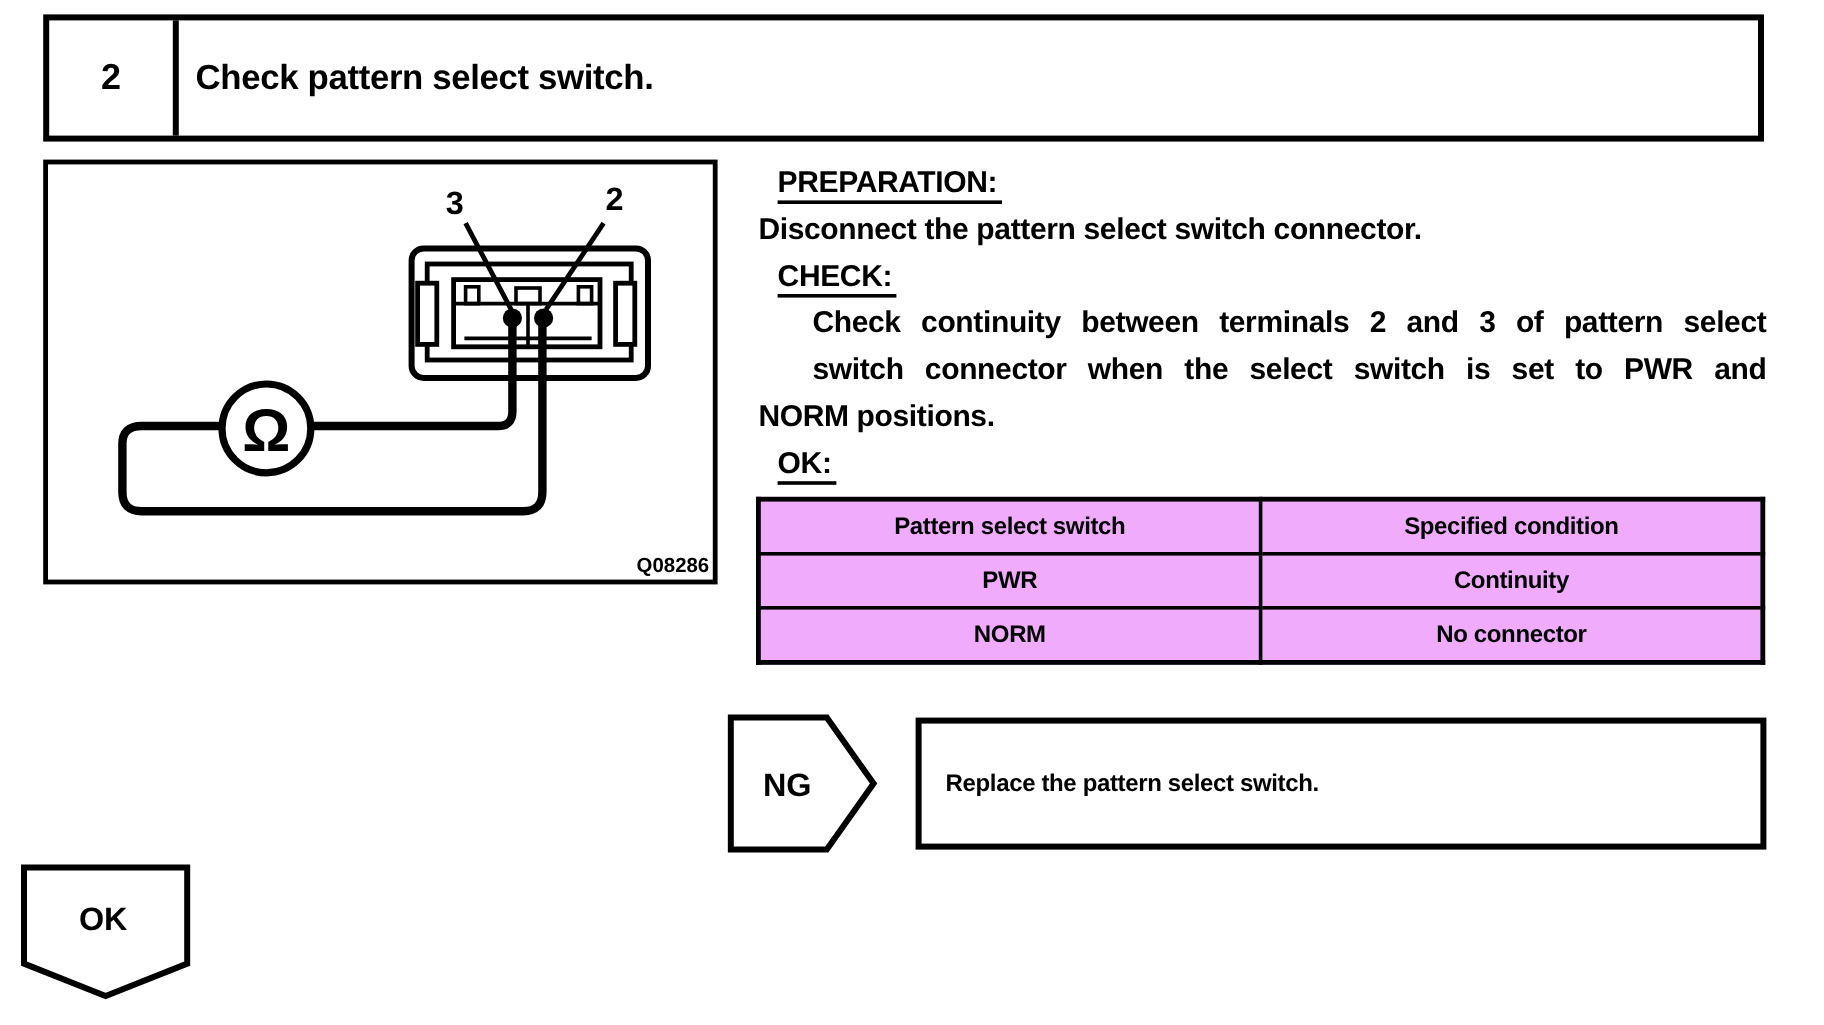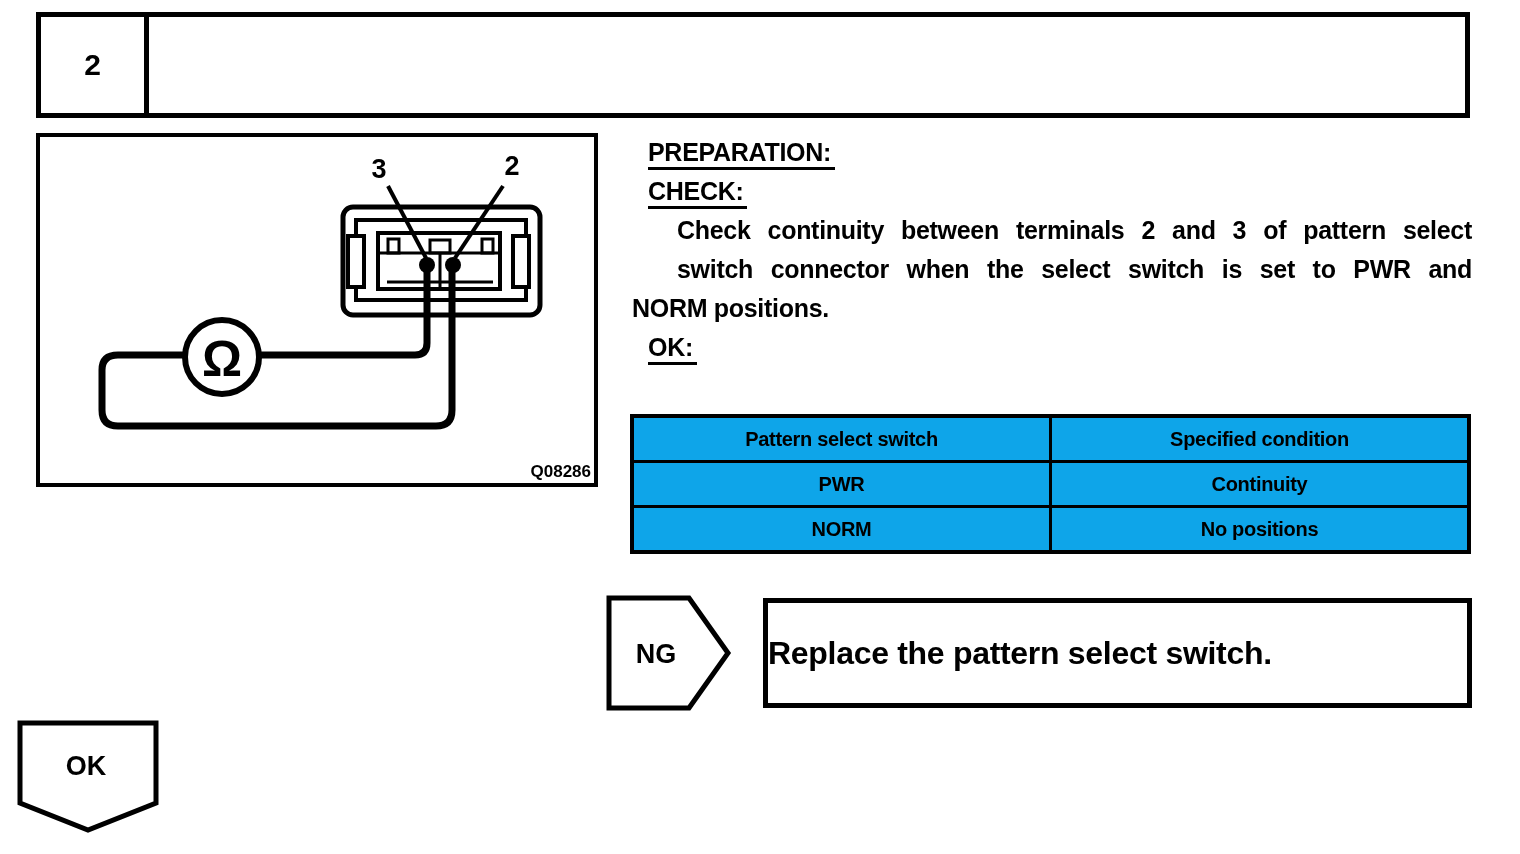--- a/index.html
+++ b/index.html
@@ -30,45 +30,46 @@
   .instructions{
     position:absolute;left:632px;top:133px;width:840px;
     font-size:25px;font-weight:bold;letter-spacing:-0.3px;line-height:39px;
   }
   .instr-line{height:39px;white-space:nowrap;}
   .instr-heading span{border-bottom:3px solid #000;padding-bottom:1px;padding-right:4px;margin-left:16px;}
   .just{white-space:normal;text-align:justify;text-align-last:justify;margin-left:45px;}
   
   .result-table{
     position:absolute;left:630px;top:414px;width:841px;
-    border-collapse:collapse;table-layout:fixed;background:#0ea5e9;
+    border-collapse:collapse;table-layout:fixed;background:#f0abfc;
     border:4px solid #000;
   }
   .result-table th,.result-table td{
     border:3px solid #000;height:42px;text-align:center;vertical-align:middle;
     font-size:20px;font-weight:bold;letter-spacing:-0.3px;padding:0;
   }
   
   .ng-arrow{position:absolute;left:606px;top:595px;}
   .ng-action{
     position:absolute;left:763px;top:598px;width:709px;height:110px;
     border:5px solid #000;box-sizing:border-box;display:flex;align-items:center;
-    font-size:32px;font-weight:bold;letter-spacing:-0.3px;background:#fff;text-align:center;
+    padding-left:20px;font-size:20px;font-weight:bold;letter-spacing:-0.3px;background:#fff;text-align:center;
   }
   
   .ok-arrow{position:absolute;left:16px;top:718px;}
   .svg-label{font-family:"Liberation Sans",sans-serif;font-weight:bold;}
 </style>
 </head>
 <body>
 
 <div id="page">
 
   <div class="step-header">
     <div class="step-number">2</div>
+    <div class="step-title">Check pattern select switch.</div>
   </div>
 
   <div class="figure-box">
     <svg width="554" height="346" viewBox="40 137 554 346">
 
       <rect x="343" y="207" width="197" height="108" rx="10" fill="#fff" stroke="#000" stroke-width="5"></rect>
       <rect x="356" y="220" width="170" height="80" fill="#fff" stroke="#000" stroke-width="4"></rect>
       <rect x="348" y="236" width="16" height="51" fill="#fff" stroke="#000" stroke-width="4"></rect>
       <rect x="513" y="236" width="16" height="51" fill="#fff" stroke="#000" stroke-width="4"></rect>
       <rect x="378" y="233" width="122" height="56" fill="#fff" stroke="#000" stroke-width="4"></rect>
@@ -92,20 +93,21 @@
 
       <circle cx="222" cy="357" r="37" fill="#fff" stroke="#000" stroke-width="6"></circle>
       <text class="svg-label" x="222" y="376" font-size="50" text-anchor="middle">Ω</text>
 
       <text class="svg-label" x="591" y="477" font-size="17" text-anchor="end">Q08286</text>
     </svg>
   </div>
 
   <div class="instructions">
     <div class="instr-line instr-heading"><span>PREPARATION:</span></div>
+    <div class="instr-line">Disconnect the pattern select switch connector.</div>
     <div class="instr-line instr-heading"><span>CHECK:</span></div>
     <div class="instr-line just">Check continuity between terminals 2 and 3 of pattern select</div>
     <div class="instr-line just">switch connector when the select switch is set to PWR and</div>
     <div class="instr-line">NORM positions.</div>
     <div class="instr-line instr-heading"><span>OK:</span></div>
   </div>
 
   <table class="result-table">
     <colgroup>
         <col style="width:50%">
@@ -115,21 +117,21 @@
         <tr>
       <th>Pattern select switch</th>
       <th>Specified condition</th>
     </tr>
     <tr>
       <td>PWR</td>
       <td>Continuity</td>
     </tr>
     <tr>
       <td>NORM</td>
-      <td>No positions</td>
+      <td>No connector</td>
     </tr>
   </tbody>
     </table>
 
   <div class="ng-arrow">
     <svg width="130" height="118" viewBox="0 0 130 118">
       <polygon points="3,3 83,3 122,58 83,113 3,113" fill="#fff" stroke="#000" stroke-width="5"></polygon>
       <text class="svg-label" x="50" y="68" font-size="27" text-anchor="middle">NG</text>
     </svg>
   </div>

